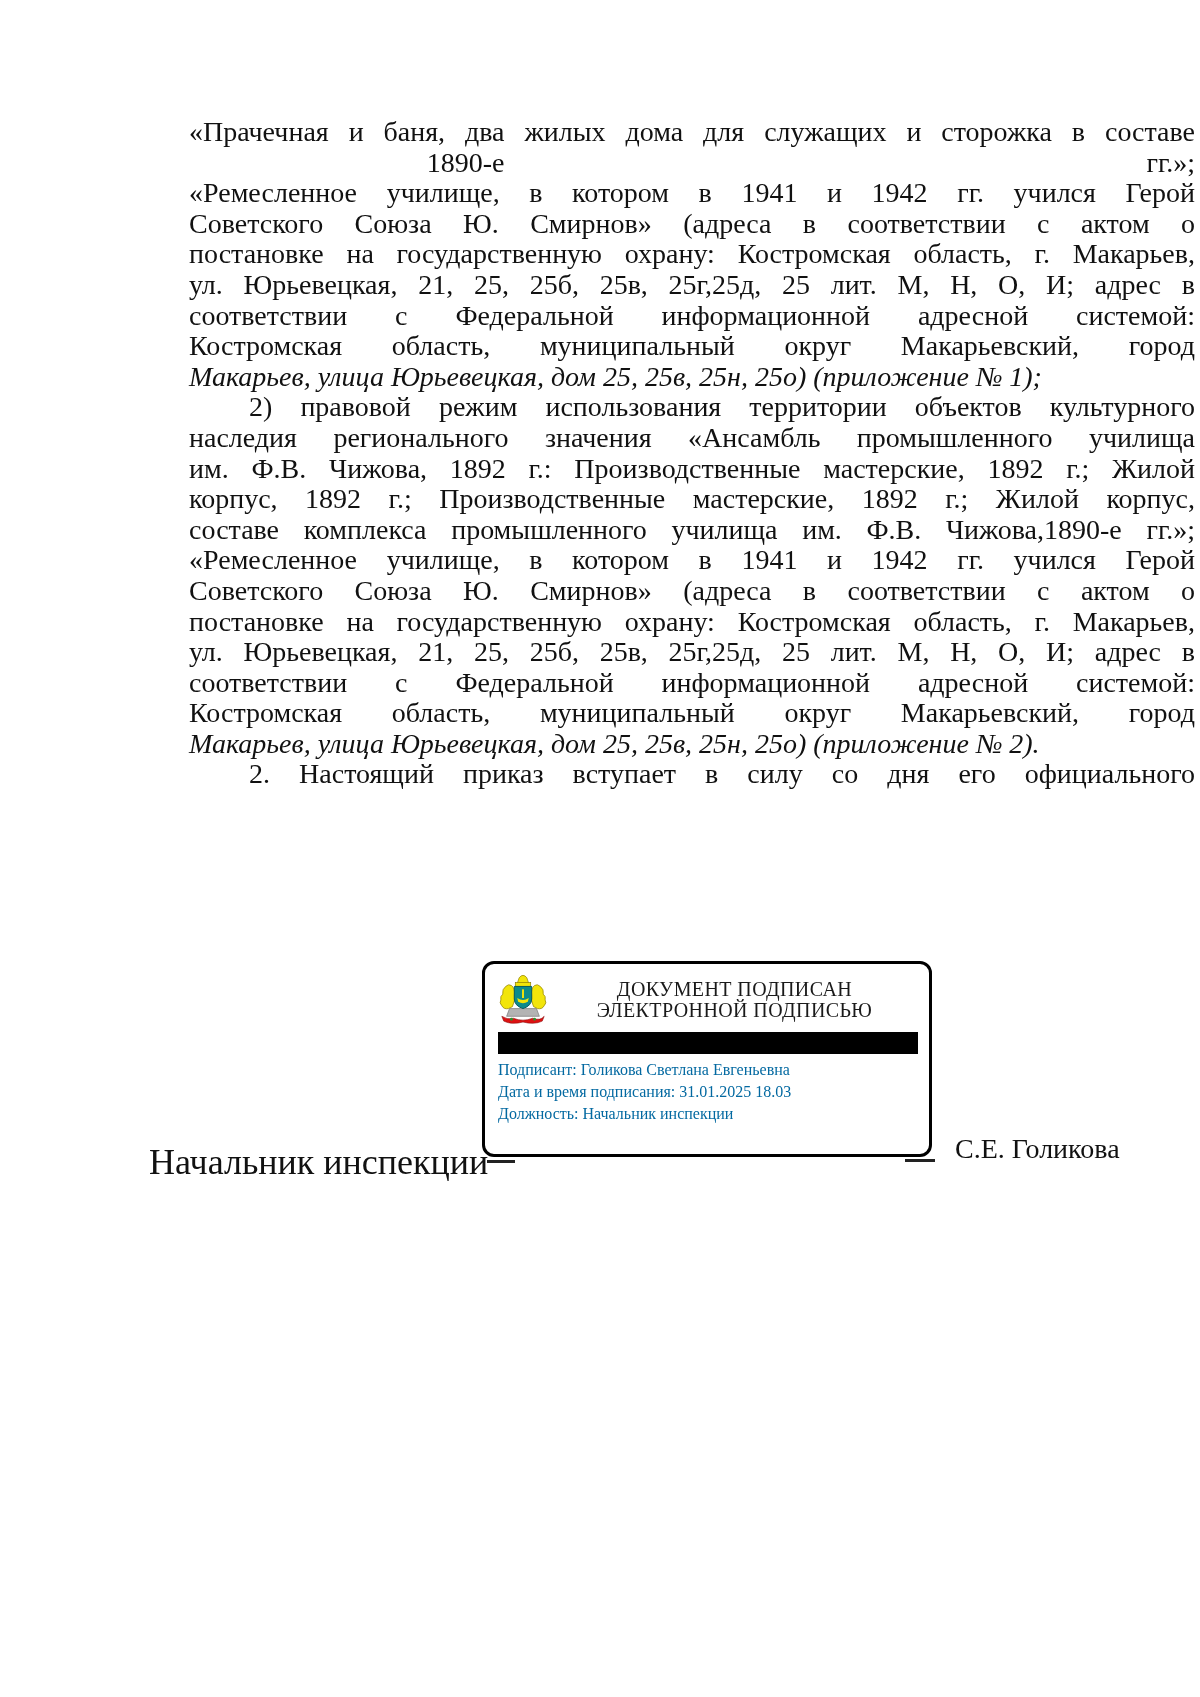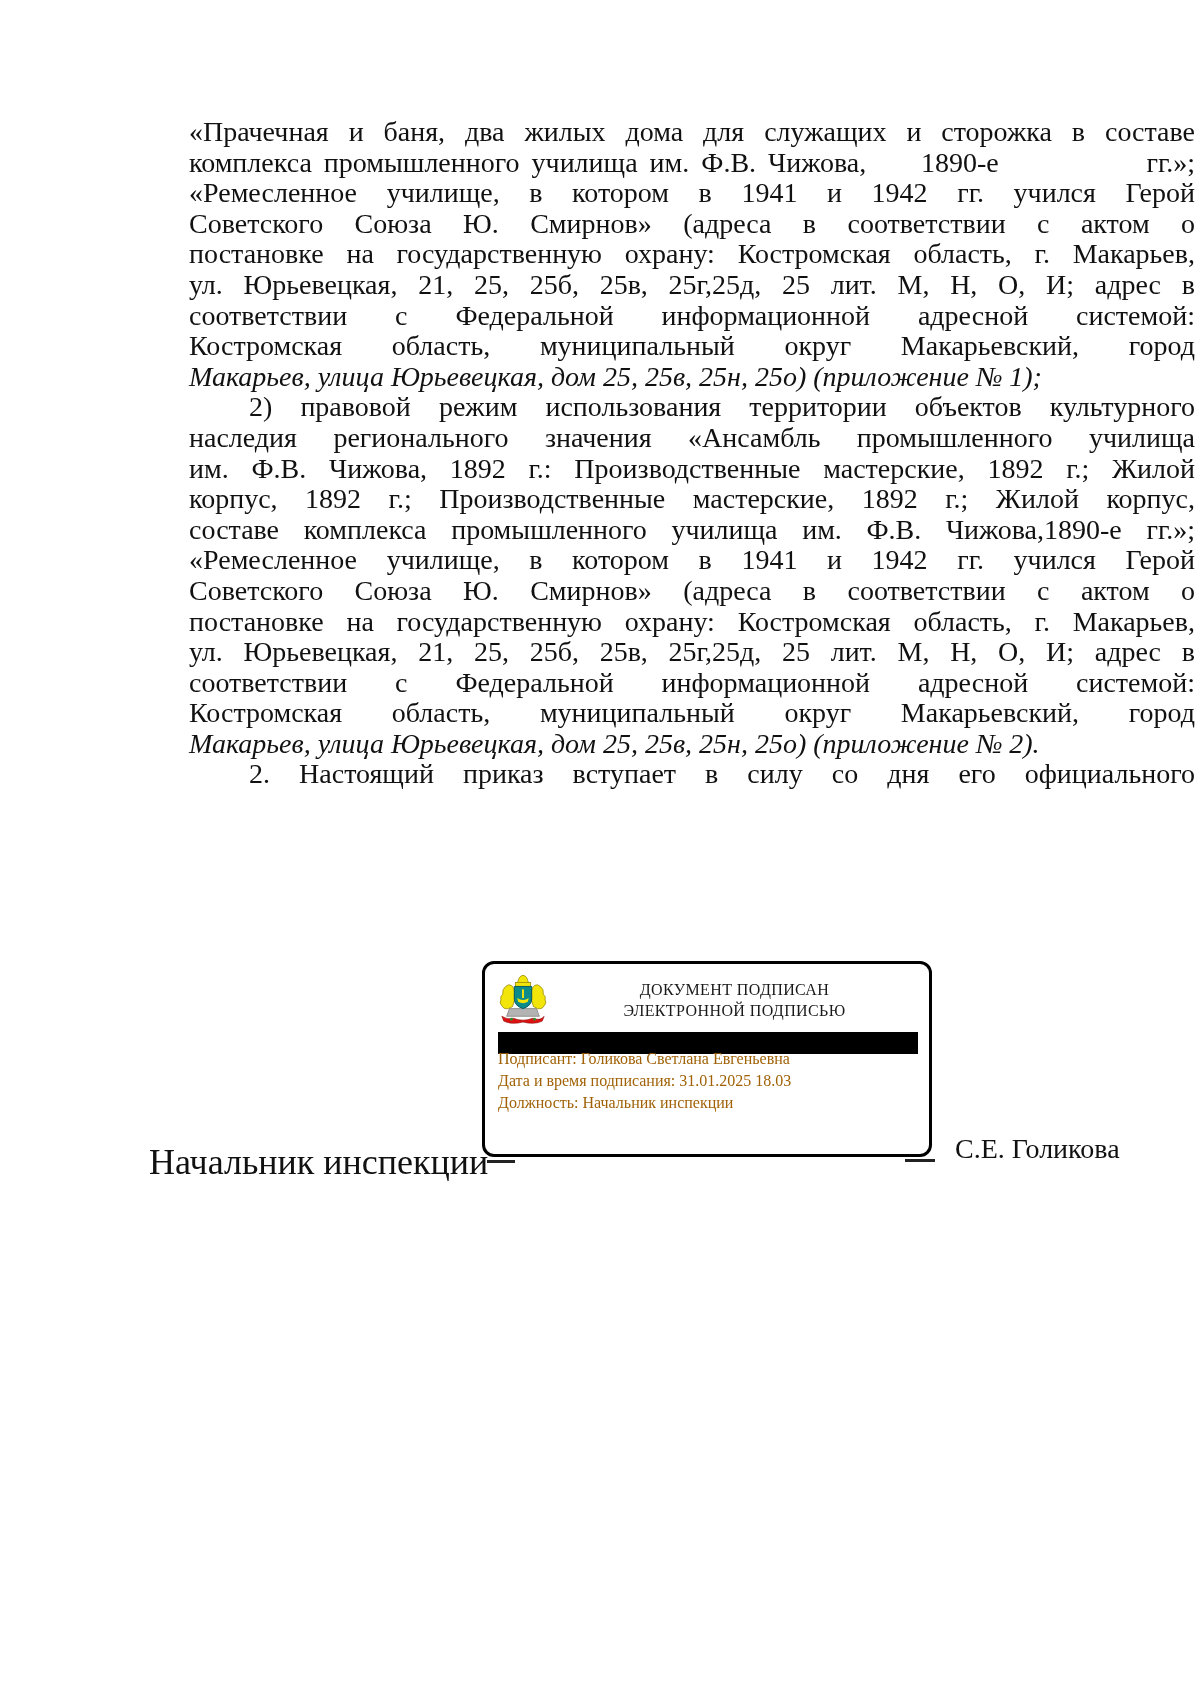--- a/index.html
+++ b/index.html
@@ -46,55 +46,54 @@
   }
   .stamp-header {
     display: flex;
     align-items: flex-start;
     padding: 6px 10px 0 11px;
   }
   .emblem { width: 54px; height: 52px; flex: 0 0 auto; margin-top: 2px; }
   .stamp-title {
     flex: 1;
     text-align: center;
-    font-size: 16px;
+    font-size: 20px;
     line-height: 21px;
     letter-spacing: 0.4px;
     padding-top: 9px;
     color: #1a1a1a;
   }
   .redacted-bar {
     position: absolute;
     left: 13px; top: 68px;
     width: 420px; height: 22px;
     background: #000000;
   }
   .stamp-fields {
     position: absolute;
-    left: 13px; top: 84px;
+    left: 13px; top: 95px;
     font-size: 16px;
     line-height: 22px;
-    color: #a16207;
+    color: #0369a1;
   }
 
   .tick { position: absolute; height: 3px; background: #222222; }
   .tick-left  { left: 487px; top: 1160px; width: 28px; }
   .tick-right { left: 905px; top: 1159px; width: 30px; }
 
   
   .sig-position { position: absolute; left: 149px; top: 1141px; font-size: 36px; }
   .sig-name     { position: absolute; left: 955px; top: 1133px; font-size: 28px; }
 </style>
 </head>
 <body>
 
 <div class="doc-text">
     <div class="line">«Прачечная и баня, два жилых дома для служащих и сторожка в составе</div>
     <div class="line seg">
-      <span>комплекса промышленного училища им. Ф.В. Чижова,</span>
       <span class="sp1"></span>
       <span>1890-е</span>
       <span class="sp2"></span>
       <span>гг.»;</span>
     </div>
     <div class="line">«Ремесленное училище, в котором в 1941 и 1942 гг. учился Герой</div>
     <div class="line">Советского Союза Ю. Смирнов» (адреса в соответствии с актом о</div>
     <div class="line">постановке на государственную охрану: Костромская область, г. Макарьев,</div>
     <div class="line">ул. Юрьевецкая, 21, 25, 25б, 25в, 25г,25д, 25 лит. М, Н, О, И; адрес в</div>
     <div class="line">соответствии с Федеральной информационной адресной системой:</div>

